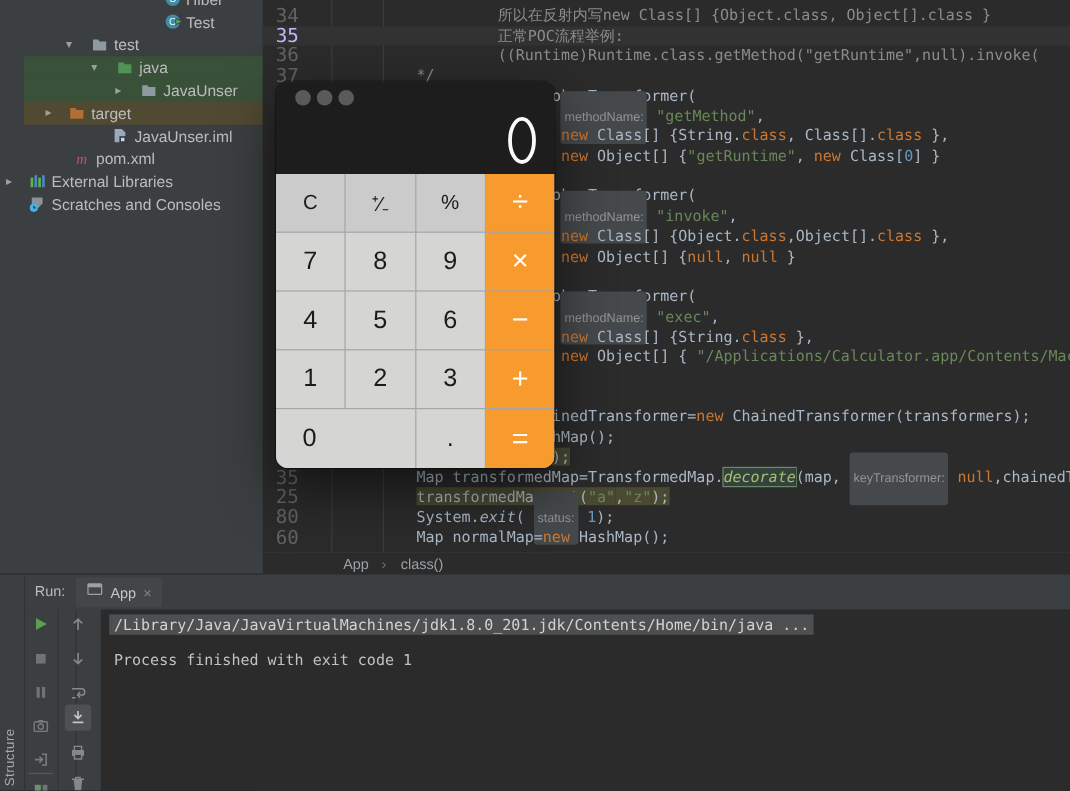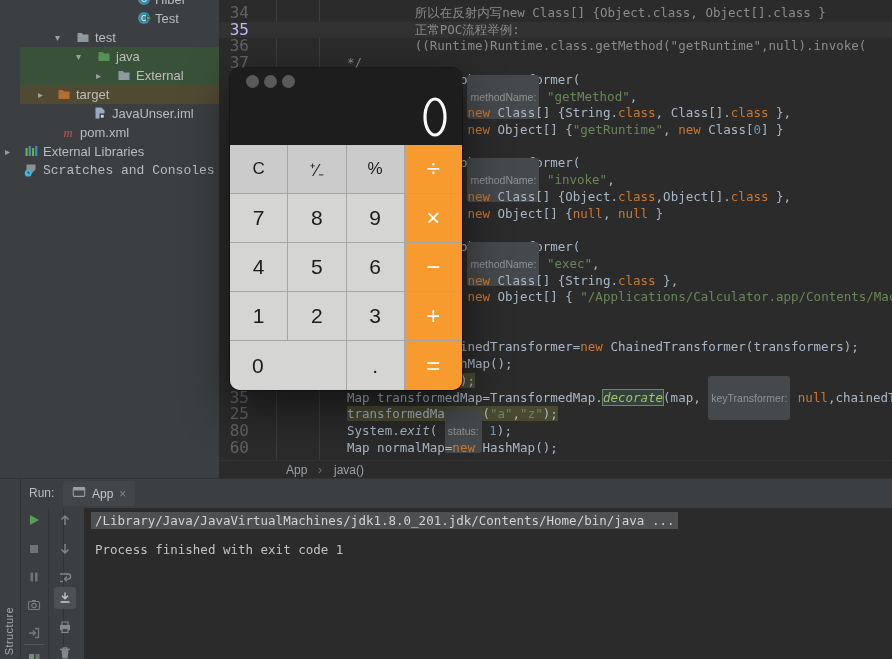--- a/index.html
+++ b/index.html
@@ -119,21 +119,21 @@
           <span class="tree-label" style="left: 116px;">java</span>
         </div>
         <div class="tree-row" style="top: 66px;">
           <div class="row-bg" style="background: rgb(58, 81, 57);"></div>
           <span class="tree-arrow" style="left: 96px;">▸</span>
           <span class="tree-icon" style="left: 117px;">
             <svg width="14" height="14" viewBox="0 0 14 14">
               <path d="M1.5 3 h4.2 l1.4 1.6 h5.4 v7.4 h-11 z" fill="#8f99a0"></path>
             </svg>
           </span>
-          <span class="tree-label" style="left: 136px;">External</span>
+          <span class="tree-label" style="left: 136px;">JavaUnser</span>
         </div>
         <div class="tree-row" style="top: 85px;">
           <div class="row-bg" style="background: rgb(81, 74, 51);"></div>
           <span class="tree-arrow" style="left: 38px;">▸</span>
           <span class="tree-icon" style="left: 57px;">
             <svg width="14" height="14" viewBox="0 0 14 14">
               <path d="M1.5 3 h4.2 l1.4 1.6 h5.4 v7.4 h-11 z" fill="#b26f33"></path>
             </svg>
           </span>
           <span class="tree-label" style="left: 76px;">target</span>
@@ -161,21 +161,21 @@
           <span class="tree-icon" style="left: 24px;">
             <svg width="14" height="14" viewBox="0 0 14 14">
               <rect x="1.5" y="4" width="2.2" height="8" fill="#62b543"></rect>
               <rect x="4.7" y="2" width="2.2" height="10" fill="#4a88c7"></rect>
               <rect x="7.9" y="4" width="2.2" height="8" fill="#62b543"></rect>
               <rect x="11.1" y="2" width="2.2" height="10" fill="#4a88c7"></rect>
             </svg>
           </span>
           <span class="tree-label" style="left: 43px;">External Libraries</span>
         </div>
-        <div class="tree-row" style="top: 161px; font-family: Liberation Mono, monospace;">
+        <div class="tree-row" style="top: 161px;">
           <span class="tree-icon" style="left: 24px;">
             <svg width="14" height="14" viewBox="0 0 14 14">
               <path d="M2.5 1.5 L11.5 1.5 L11.5 6.5 L7.5 10.5 L2.5 10.5 Z" fill="#8b9197"></path>
               <circle cx="4.2" cy="10.2" r="3.4" fill="#40b6e0"></circle>
               <path d="M4.2 8.4 V10.2 H5.8" stroke="#1d3d4c" stroke-width="1" fill="none"></path>
             </svg>
           </span>
           <span class="tree-label" style="left: 43px;">Scratches and Consoles</span>
         </div>
       </div>
@@ -211,21 +211,21 @@
         <div class="line"><span class="num">35</span><span class="txt"><span class="sg-d">Map transformedMap=TransformedMap.</span><span class="sg-dec">decorate</span><span class="sg-d">(map, </span><span class="sg-i">keyTransformer:</span><span class="sg-d"> </span><span class="sg-k">null</span><span class="sg-d">,chainedTransformer);</span></span></div>
         <div class="line"><span class="num">25</span><span class="txt"><span class="sg-d hlbg">transformedMap.put(</span><span class="sg-s hlbg">"a"</span><span class="sg-d hlbg">,</span><span class="sg-s hlbg">"z"</span><span class="sg-d hlbg">);</span></span></div>
         <div class="line"><span class="num">80</span><span class="txt"><span class="sg-d">System.</span><span class="sg-it">exit</span><span class="sg-d">( </span><span class="sg-i">status:</span><span class="sg-d"> </span><span class="sg-n">1</span><span class="sg-d">);</span></span></div>
         <div class="line"><span class="num">60</span><span class="txt"><span class="sg-d">Map normalMap=</span><span class="sg-k">new</span><span class="sg-d"> HashMap();</span></span></div>
       </div>
   </div>
 
   <div class="breadcrumbs">
     <span class="bc" style="left:67px">App</span>
     <span class="bc" style="left:99px;color:#6f7478">›</span>
-    <span class="bc" style="left:115px">java()</span>
+    <span class="bc" style="left:115px">class()</span>
   </div>
 
   <div class="run-sep"></div>
   <div class="left-stripe">
     <span class="structure-label">Structure</span>
   </div>
   <div class="run-header">
     <span class="run-label">Run:</span>
     <div class="run-tab">
       <span>

